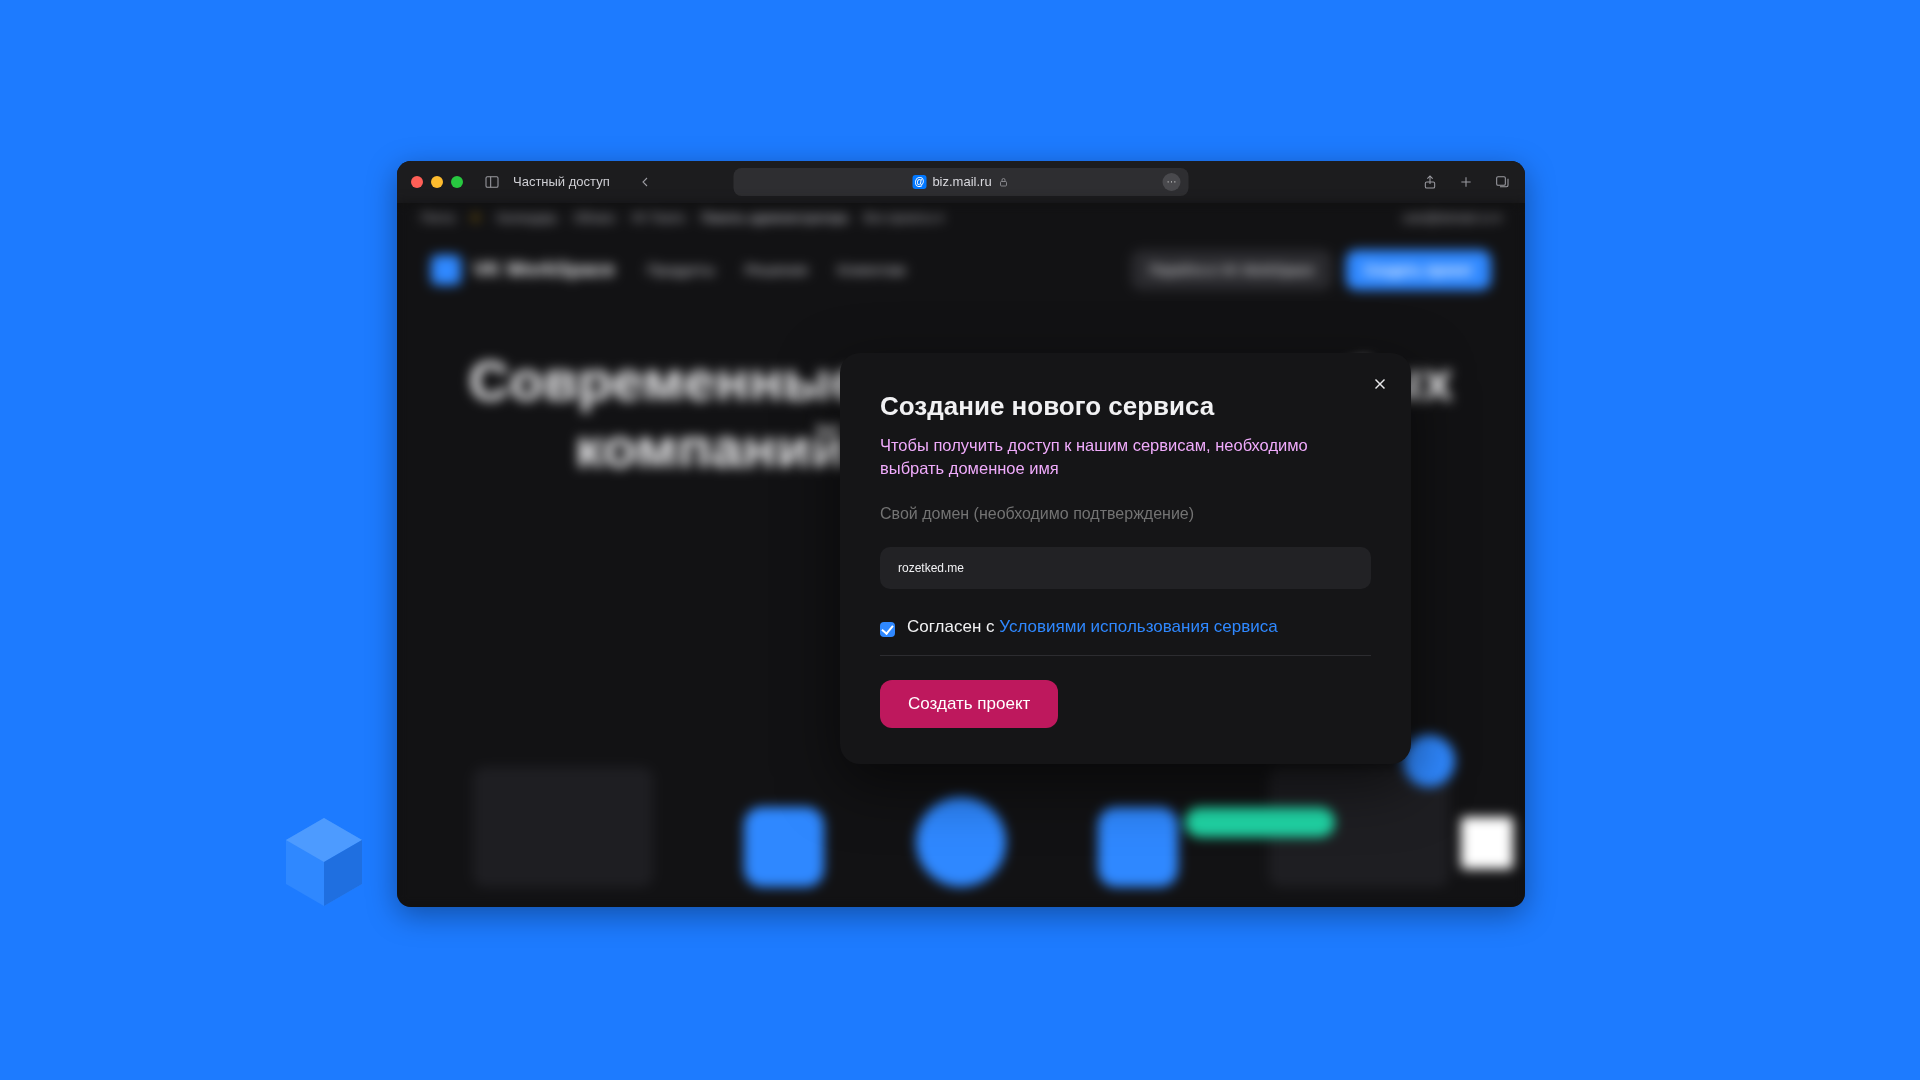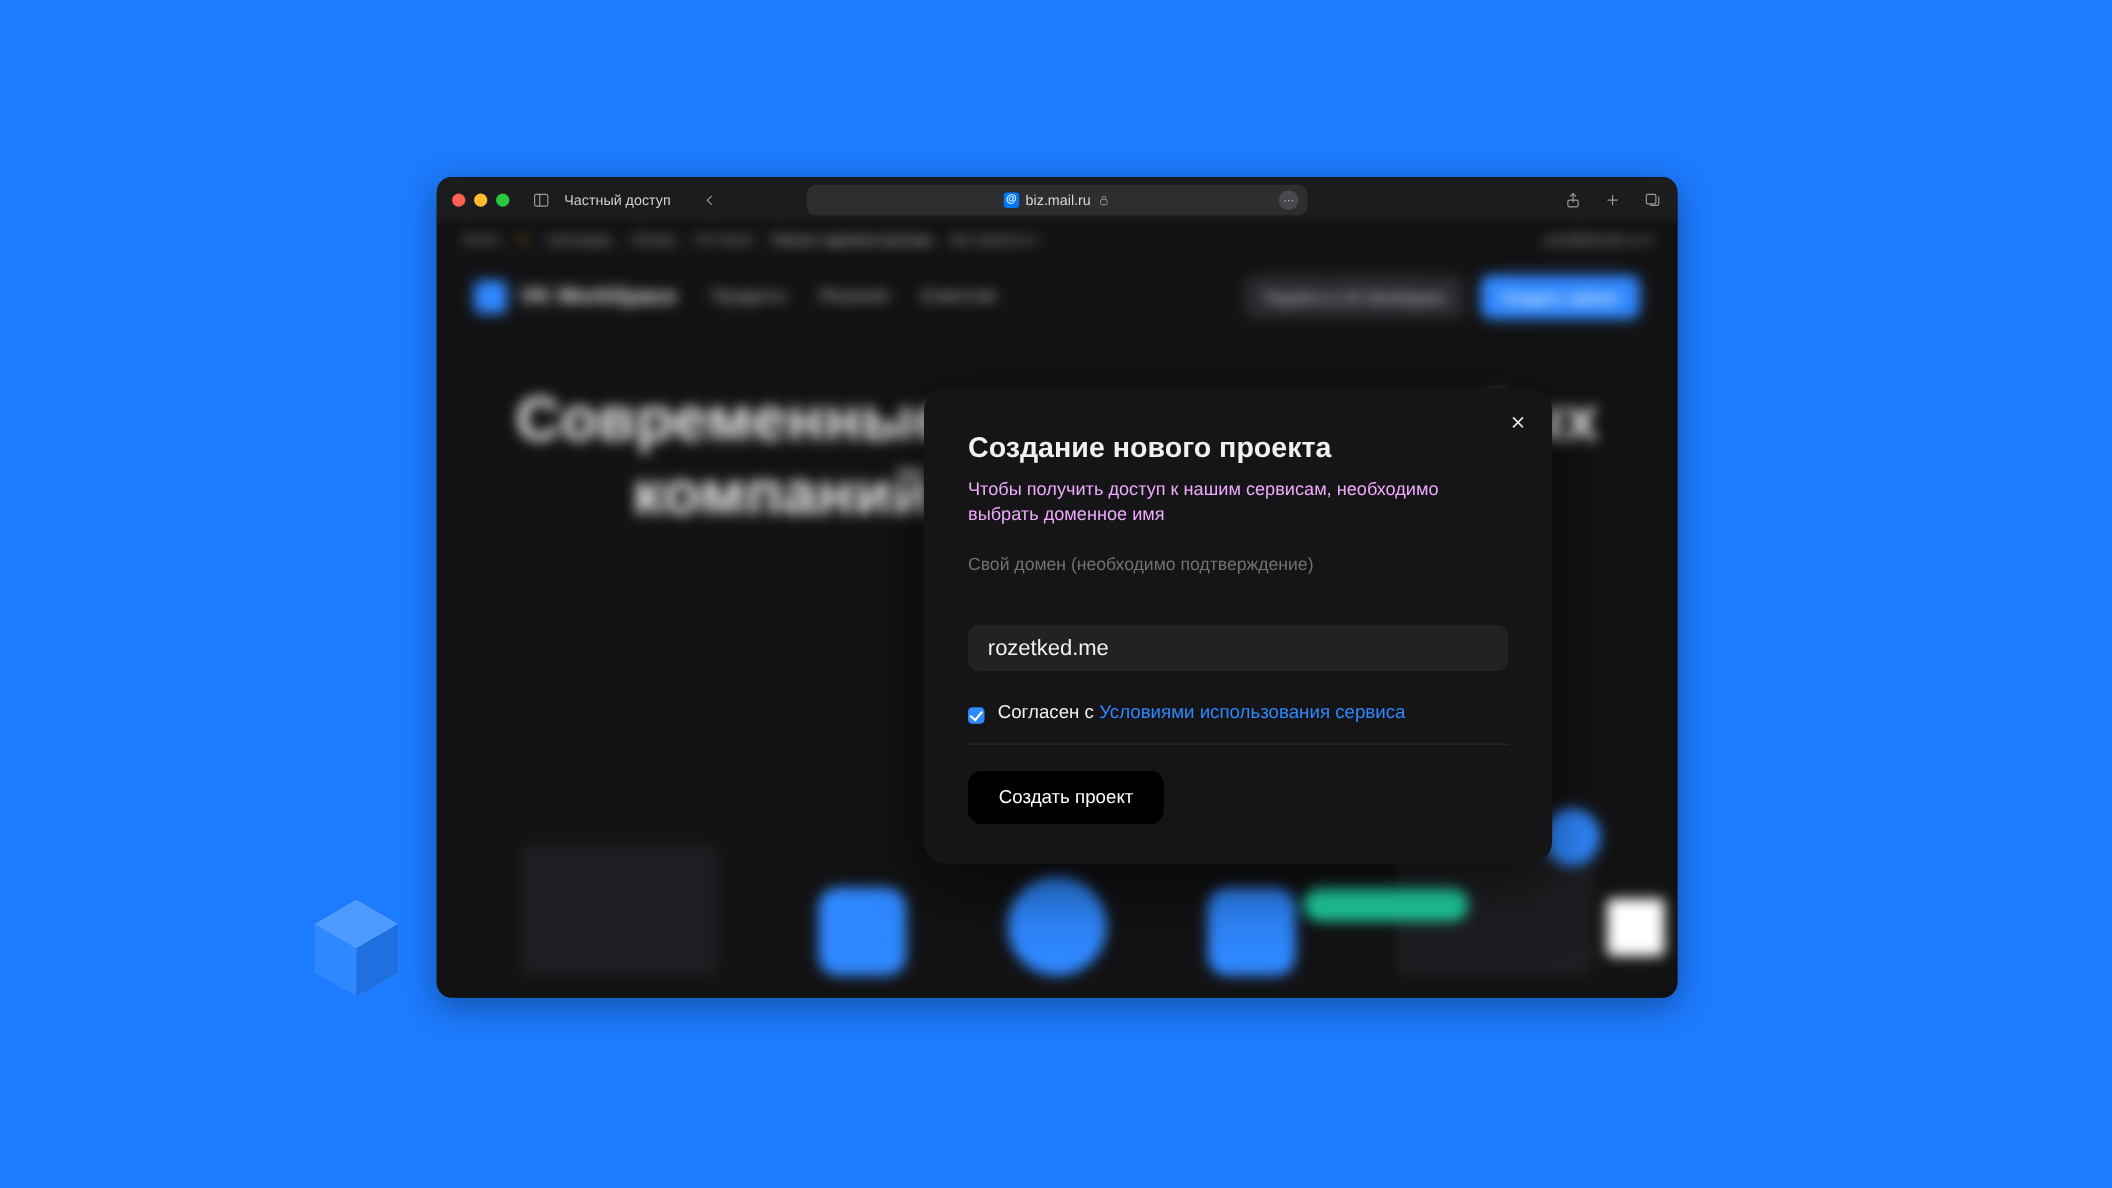--- a/index.html
+++ b/index.html
@@ -117,24 +117,23 @@
     color:#e8e8ea; cursor:pointer;
   }
   .modal .close svg{width:18px;height:18px;stroke:currentColor;stroke-width:2;fill:none}
   .modal h2{font-size:26px;font-weight:600;margin-bottom:12px}
   .modal .sub{color:#f0abfc;font-size:16.5px;line-height:1.45;margin-bottom:24px}
   .modal .lbl{color:#737373;font-size:16px;margin-bottom:24px}
   .modal .field{
     width:100%; height:42px;
     background:#222225;
     border:none; border-radius:10px;
-    color:#f1f1f3; font-size:20px;
+    color:#f1f1f3; font-size:12px;
     padding:0 18px;
     margin-bottom:28px;
-    margin-top:21px;
   }
 
   .checkrow{display:flex;align-items:flex-start;gap:12px;margin-bottom:18px;font-size:17px}
   .cbx{
     appearance:none;-webkit-appearance:none;
     width:15px;height:15px;margin-top:5px;
     border-radius:4px;
     background:#2f88ff;
     position:relative; cursor:pointer; flex:none;
   }
@@ -143,21 +142,21 @@
     width:5px;height:9px;
     border:solid #fff; border-width:0 2px 2px 0;
     transform:rotate(40deg);
   }
   .checkrow .txt{color:#f1f1f3}
   .checkrow a{color:#2f88ff;text-decoration:none;cursor:pointer}
 
   .modal hr{border:none;border-top:1px solid #2c2c30;margin:10px 0 24px}
 
   .create{
-    background:#000000;color:#fff;border:none;
+    background:#be185d;color:#fff;border:none;
     font-size:17px;font-weight:500;
     padding:14px 28px;border-radius:12px;
     cursor:pointer;
   }
 
   
   .hex {
     position:absolute; left:42px; bottom:38px;
     width:100px;height:100px;
   }
@@ -267,21 +266,21 @@
     </div>
 
     <div class="modal">
       <div class="close">
         <svg viewBox="0 0 24 24">
             <line x1="6" y1="6" x2="18" y2="18"></line>
             <line x1="18" y1="6" x2="6" y2="18"></line>
           </svg>
       </div>
 
-      <h2>Создание нового проекта</h2>
+      <h2>Создание нового сервиса</h2>
       <p class="sub">Чтобы получить доступ к нашим сервисам, необходимо выбрать доменное имя</p>
 
       <div class="lbl">Свой домен (необходимо подтверждение)</div>
       <input class="field" type="text" value="rozetked.me" style="">
 
       <label class="checkrow">
         <input type="checkbox" class="cbx" checked="" style="">
         <span class="txt">
           <span>Согласен с </span><a>Условиями использования сервиса</a>
         </span>

